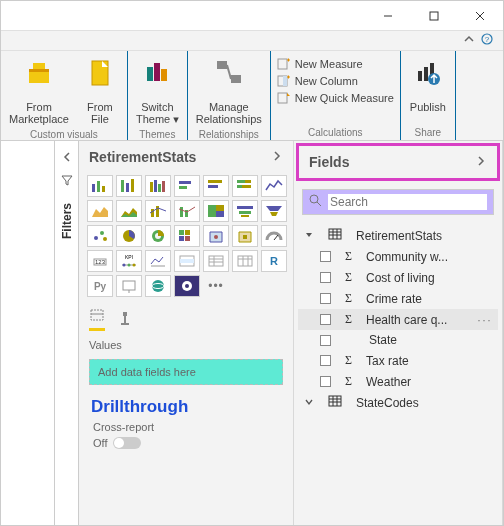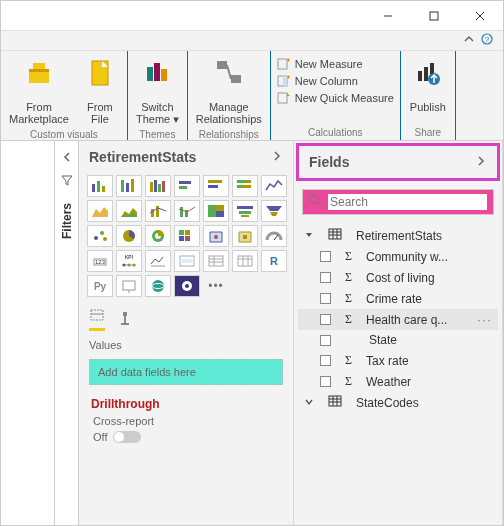--- a/index.html
+++ b/index.html
@@ -30,26 +30,26 @@
   .phead.hl{border:3px solid #d83fc4; margin:2px;text-align:right;}
   .chev svg{width:12px;height:12px;}
   .vizgrid{display:grid;grid-template-columns:repeat(7,26px);gap:3px;padding:2px 8px;}
   .vizcell{width:26px;height:22px;background:#fff;border:1px solid #d0d0d0;display:flex;align-items:center;justify-content:center;}
   .vizcell.sel{background:#3a3277;}
   .vizcell svg{width:20px;height:16px;}
   .fmtbar{display:flex;gap:12px;padding:8px 10px 4px;align-items:center;}
   .fmtbar .u{border-bottom:3px solid #f2c811;padding-bottom:2px;}
   .sect{padding:4px 10px;font-size:11px;color:#666;}
   .drop{margin:4px 10px;border:1px dashed #bbb;background:#5eead4;padding:6px 8px;font-size:11px;color:#666;}
-  .dhead{padding:8px 12px 2px;font-size:12px;font-weight:600;color:#b91c1c;}
+  .dhead{padding:8px 12px 2px;font-size:17px;font-weight:600;color:#1d4ed8;}
   .sub{padding:2px 14px;font-size:11px;color:#666;}
   .toggle{padding:2px 14px;display:flex;align-items:center;gap:6px;font-size:11px;color:#666;}
   .pill{width:28px;height:12px;border-radius:6px;background:#ccc;position:relative;}
   .pill::after{content:"";position:absolute;left:1px;top:1px;width:10px;height:10px;border-radius:50%;background:#fff;}
-  .search{margin:6px 8px;background:#ec4899;border:1px solid #ccc;display:flex;align-items:center;padding:4px 6px;gap:6px;}
+  .search{margin:6px 8px;background:#c4b5fd;border:1px solid #ccc;display:flex;align-items:center;padding:4px 6px;gap:6px;}
   .search input{border:none;outline:none;flex:1;font-size:12px;}
   .tree{padding:4px 4px;font-size:12px;color:#333;}
   .tnode{display:flex;align-items:center;gap:14px;padding:3px 6px;}
   .tnode.table{font-weight:400;}
   .tnode.field{padding-left:22px;}
   .tnode.field.hov{background:#e6e6e6;}
   .cb{width:11px;height:11px;border:1px solid #888;background:#fff;}
   .sig{font-family:serif;font-size:12px;}
   .tblico svg{width:14px;height:12px;}
   .dots{letter-spacing:1px;color:#777;}

